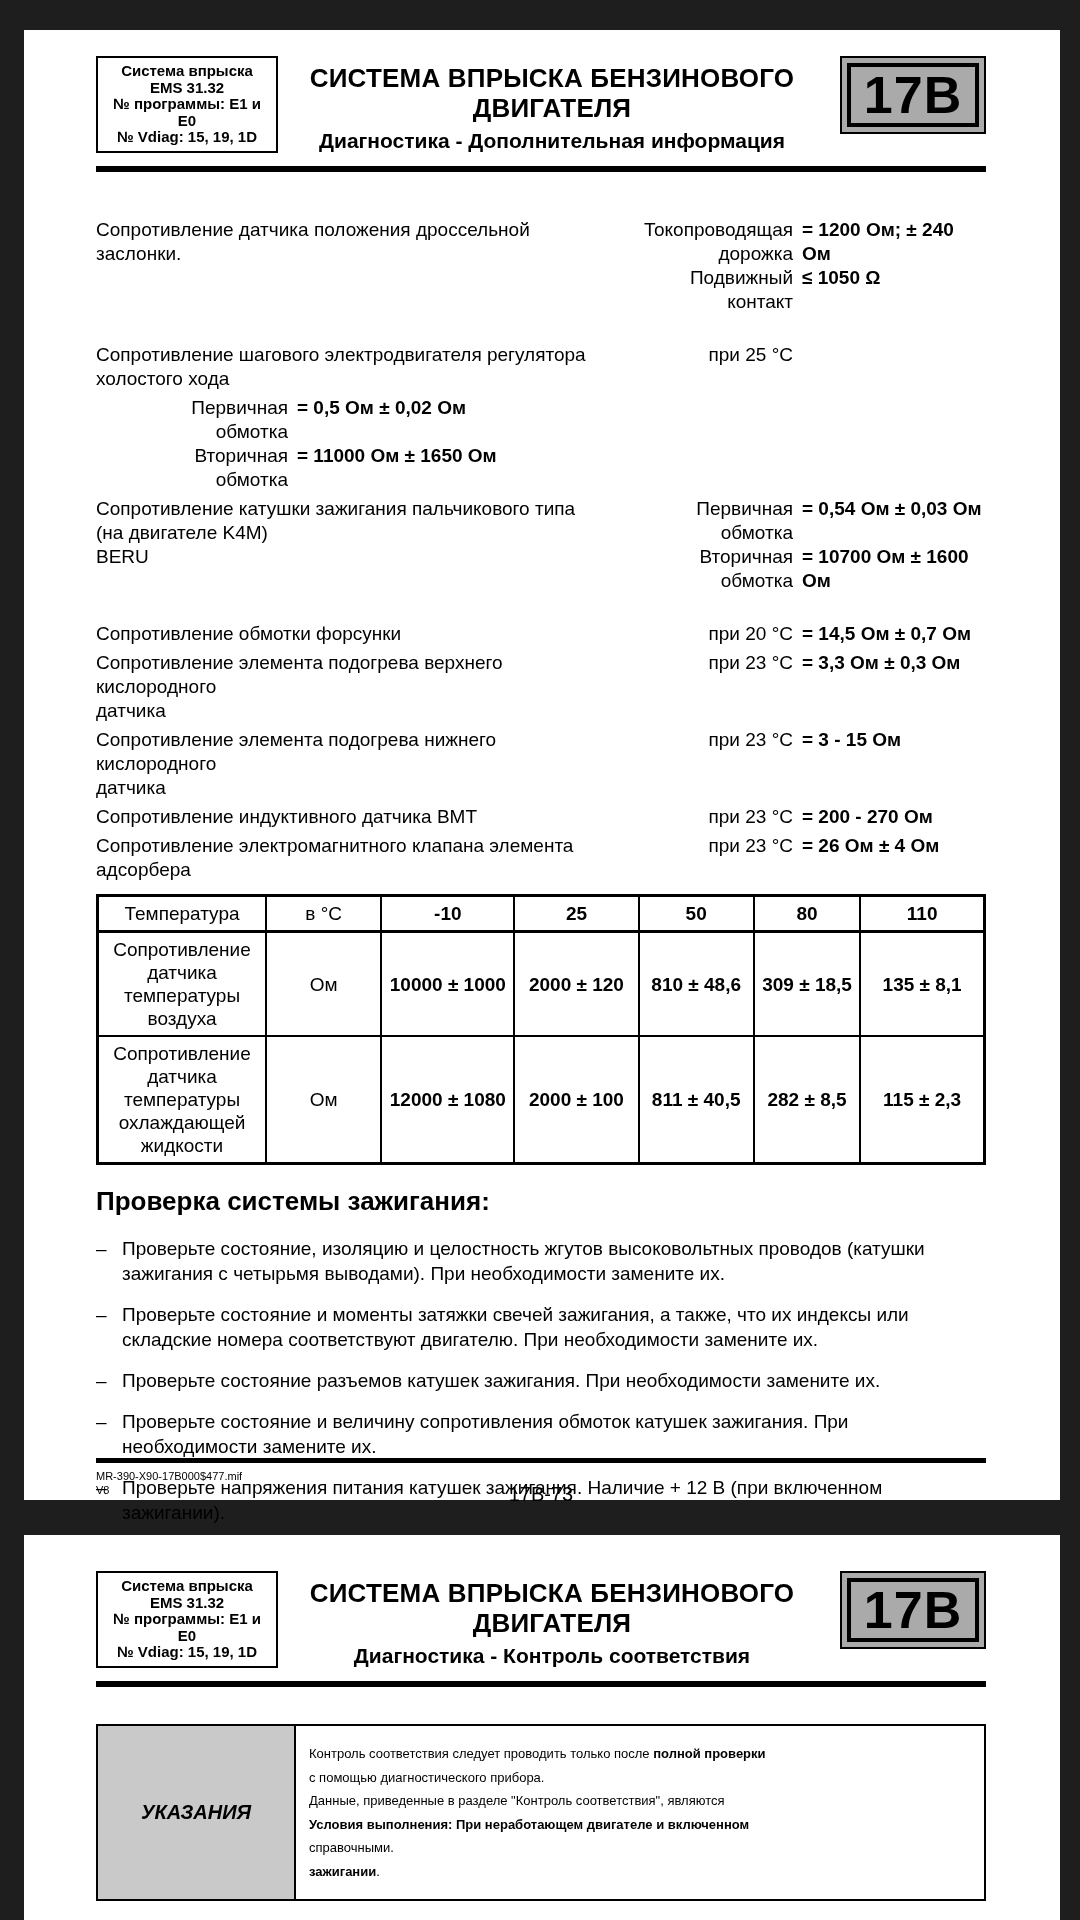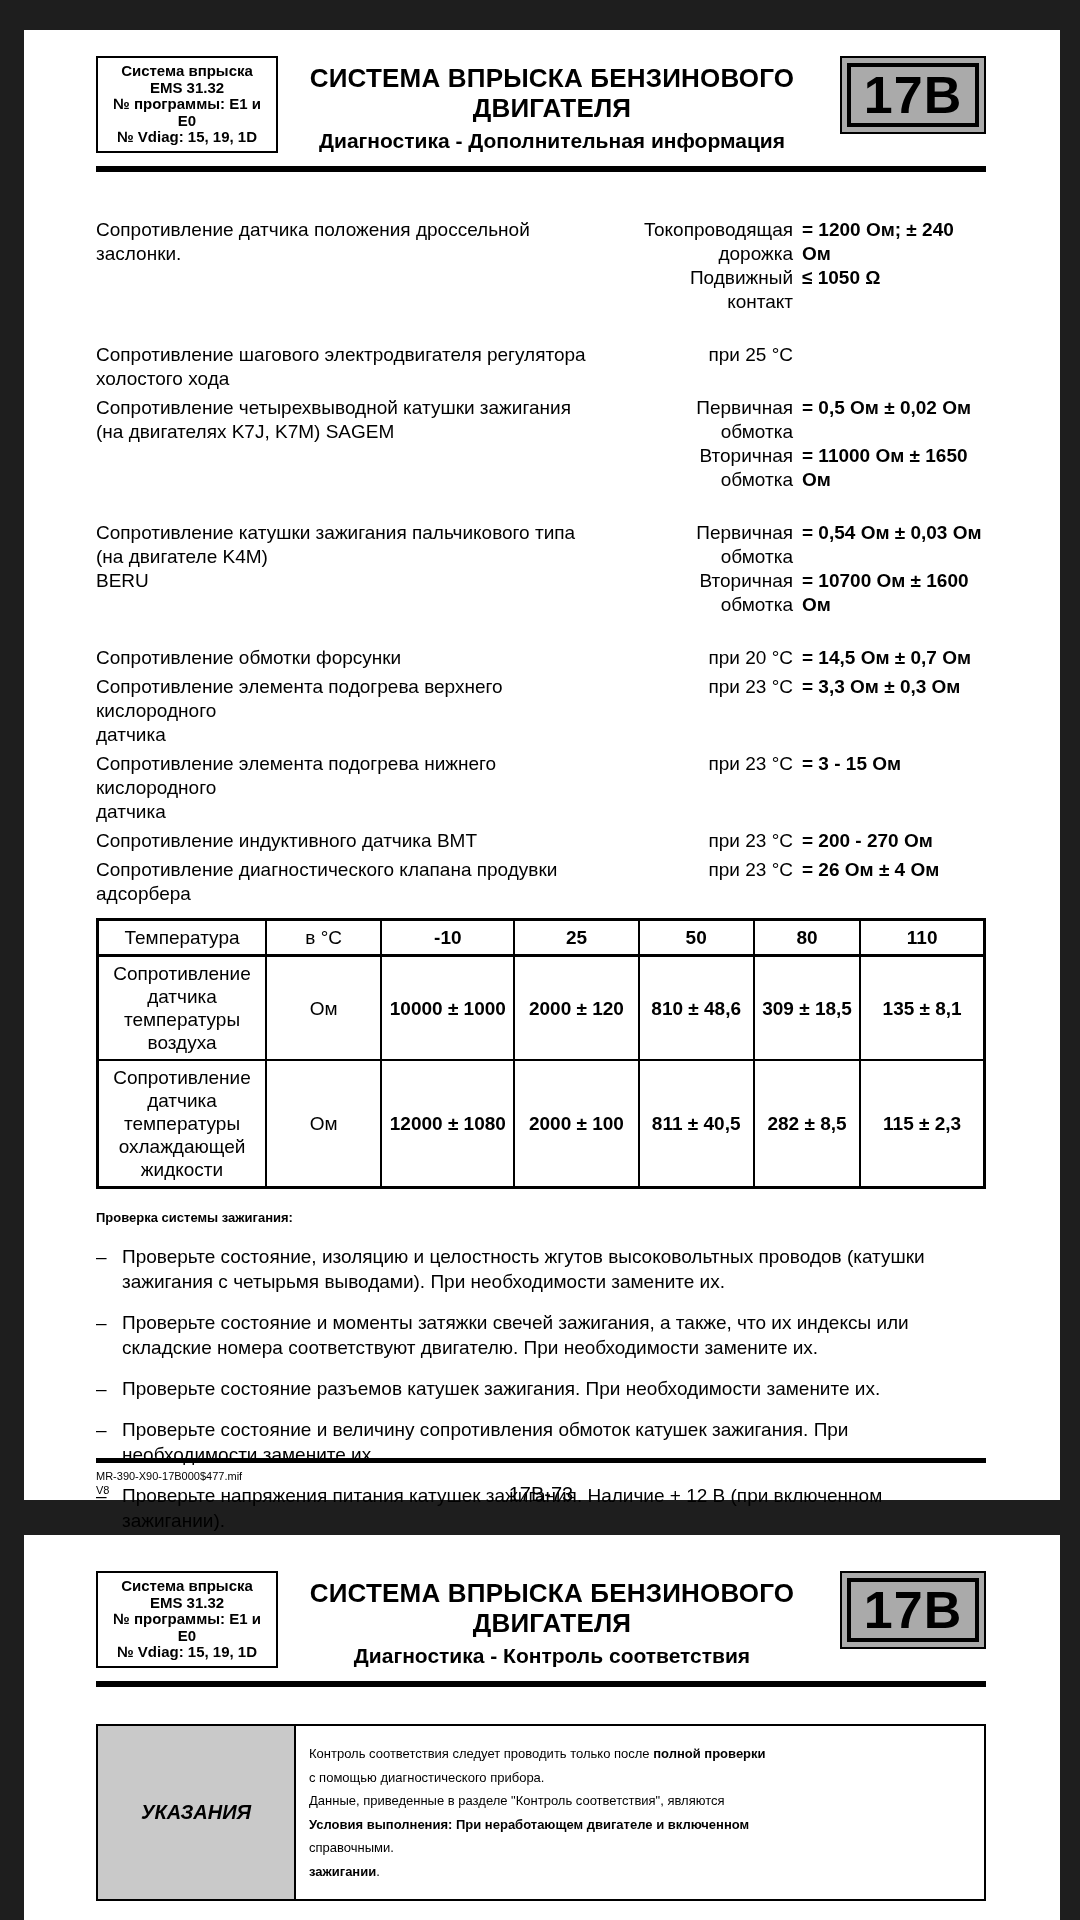--- a/index.html
+++ b/index.html
@@ -54,21 +54,21 @@
     border:2px solid #000; text-align:center; vertical-align:middle;
     line-height:23px; padding:5px 4px;
   }
   .temp-table th { font-weight:normal; height:34px; border-bottom:3px solid #000; }
   .temp-table th.num { font-weight:bold; }
   .temp-table td.val { font-weight:bold; }
   .temp-table tr.r1 td { height:102px; }
   .temp-table tr.r2 td { height:125px; }
 
   
-  .check-heading { margin-top:21px; font-size:13px; font-weight:bold; }
+  .check-heading { margin-top:21px; font-size:26px; font-weight:bold; }
   .bullets { margin-top:19px; }
   .bullet { display:flex; margin-bottom:16px; font-size:19px; line-height:25px; }
   .bullet-dash { flex:0 0 26px; }
   .bullet-text { flex:1; }
 
   
   .page-footer { position:absolute; left:72px; right:74px; top:1428px; }
   .footer-rule { height:5px; background:#000; }
   .footer-meta { position:relative; margin-top:6px; }
   .footer-file { font-size:11px; line-height:14px; }
@@ -130,24 +130,20 @@
       <div class="spec-desc">
         <div>Сопротивление шагового электродвигателя регулятора</div>
         <div>холостого хода</div>
       </div>
       <div class="spec-cond">
           <div>при 25 °C</div>
         </div>
     </div>
 
     <div class="spec-row">
-      <div class="spec-desc">
-        <div>Сопротивление четырехвыводной катушки зажигания</div>
-        <div>(на двигателях K7J, K7M) SAGEM</div>
-      </div>
       <div class="spec-cond">
         <div>Первичная</div>
         <div>обмотка</div>
         <div>Вторичная</div>
         <div>обмотка</div>
       </div>
       <div class="spec-val">
         <div>= 0,5 Ом ± 0,02 Ом</div>
         <div></div>
         <div>= 11000 Ом ± 1650 Ом</div>
@@ -220,21 +216,21 @@
       <div class="spec-cond">
           <div>при 23 °C</div>
         </div>
       <div class="spec-val">
           <div>= 200 - 270 Ом</div>
         </div>
     </div>
 
     <div class="spec-row">
       <div class="spec-desc">
-          <div>Сопротивление диагностического клапана продувки адсорбера</div>
+          <div>Сопротивление электромагнитного клапана элемента адсорбера</div>
         </div>
       <div class="spec-cond">
           <div>при 23 °C</div>
         </div>
       <div class="spec-val">
           <div>= 26 Ом ± 4 Ом</div>
         </div>
     </div>
 
   </div>

